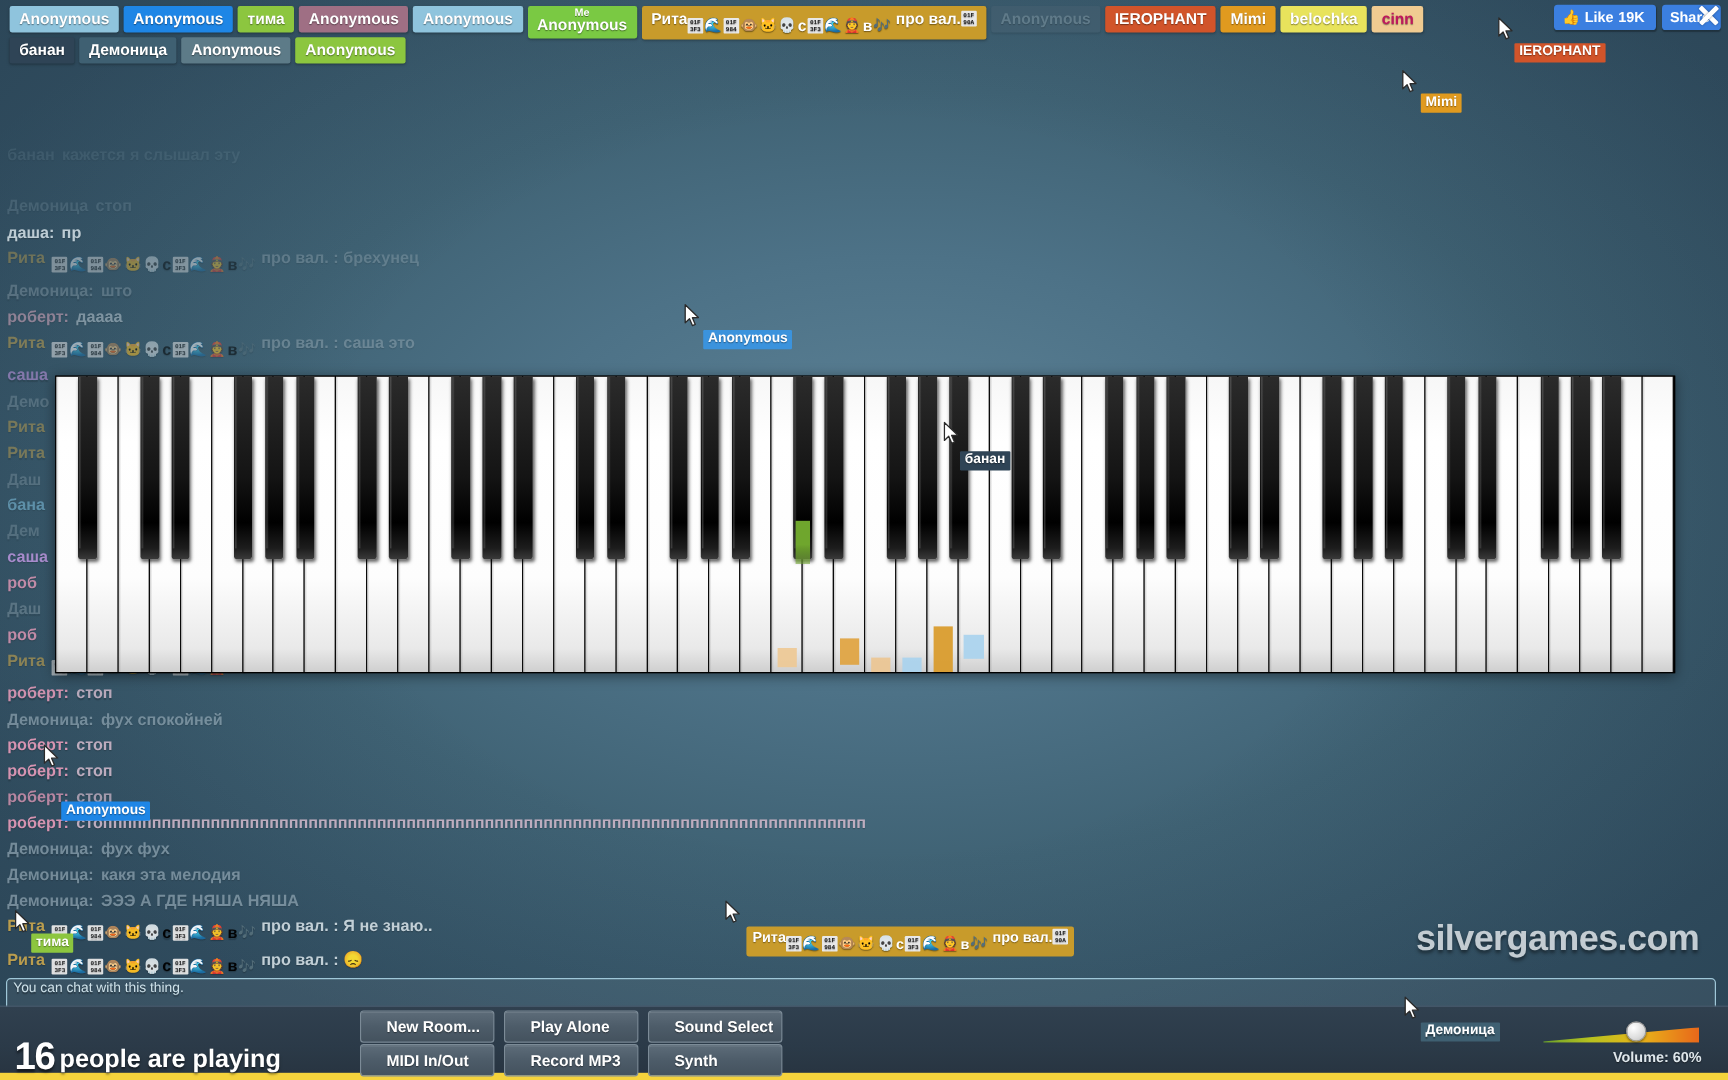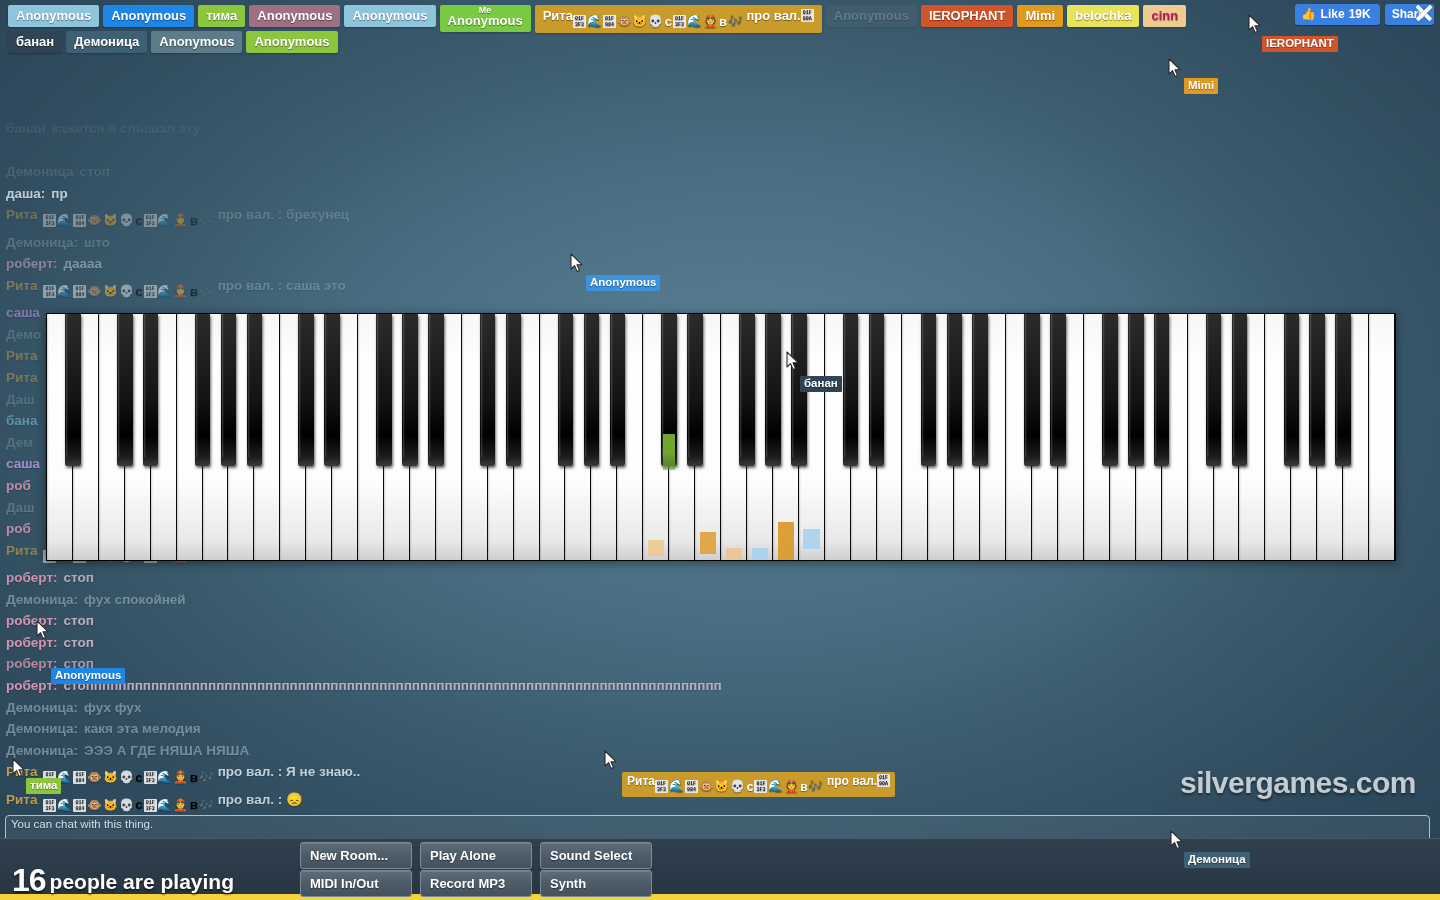--- a/index.html
+++ b/index.html
@@ -144,21 +144,21 @@
   #playing-count{
     position:absolute;left:12px;top:862px;z-index:30;color:#fff;white-space:nowrap;
     text-shadow:0 2px 2px rgba(0,0,0,.5);
   }
   #playing-count .num{font-size:32px;font-weight:bold;vertical-align:-2px;letter-spacing:-1px;}
   #playing-count .lbl{font-size:21px;font-weight:bold;margin-left:4px;}
   .pbtn{
     position:absolute;z-index:30;box-sizing:border-box;
     background:linear-gradient(to bottom,#5d6c79 0%,#4d5c69 50%,#44525e 100%);
     border:1px solid #7c8b97;border-radius:3px;color:#fff;font-size:13px;font-weight:bold;
-    padding:5px 0 5px 9px;text-shadow:0 1px 1px rgba(0,0,0,.45);
+    padding:5px 0 5px 21px;text-shadow:0 1px 1px rgba(0,0,0,.45);
     box-shadow:inset 0 1px 0 rgba(255,255,255,.12);
   }
   #volume-wrap{position:absolute;right:22px;top:850px;z-index:30;width:150px;height:42px;}
   #vol-track{
     position:absolute;left:18px;top:6px;width:130px;height:13px;
     background:linear-gradient(to right,#6aa12b 0%,#b7c21f 30%,#e8b51a 62%,#e8671a 100%);
     clip-path:polygon(0 92%,100% 0,100% 100%,0 100%);
   }
   #vol-knob{
     position:absolute;left:87px;top:1px;width:15px;height:15px;border-radius:50%;
@@ -501,14 +501,19 @@
 
   <div id="panel-buttons">
       <div class="pbtn" style="left: 300px; top: 842px; width: 112px;">New Room...</div>
       <div class="pbtn" style="left: 300px; top: 870px; width: 112px;">MIDI In/Out</div>
       <div class="pbtn" style="left: 420px; top: 842px; width: 112px;">Play Alone</div>
       <div class="pbtn" style="left: 420px; top: 870px; width: 112px;">Record MP3</div>
       <div class="pbtn" style="left: 540px; top: 842px; width: 112px;">Sound Select</div>
       <div class="pbtn" style="left: 540px; top: 870px; width: 112px;">Synth</div>
     </div>
 
+  <div id="volume-wrap">
+    <div id="vol-track"></div>
+    <div id="vol-knob"></div>
+    <div id="vol-label">Volume: 60%</div>
+  </div>
 
 </div>
 
 </body></html>

